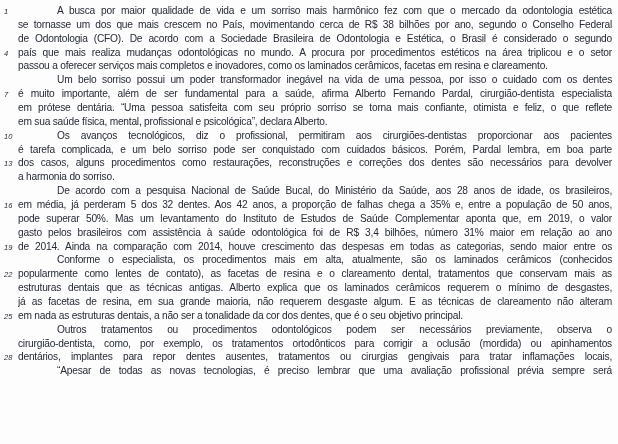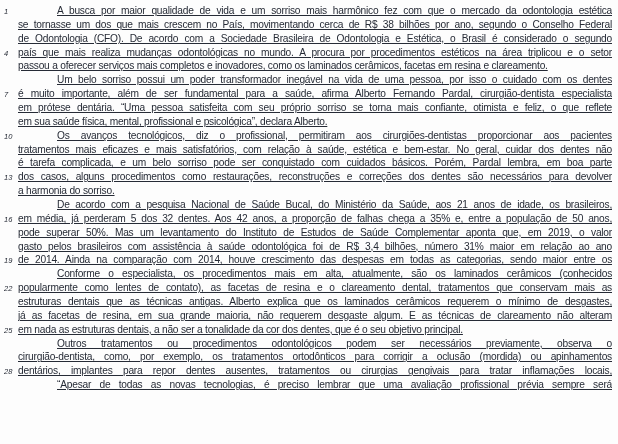--- a/index.html
+++ b/index.html
@@ -38,21 +38,20 @@
     flex: 1 1 auto;
     margin-right: 6px;
     font-size: 10.2px;
     letter-spacing: -0.22px;
     line-height: 13.87px;
     text-align: justify;
     text-align-last: justify;
     white-space: normal;
     overflow: hidden;
     height: 13.87px;
-    text-decoration: underline;
   }
   .line-text.indent {
     text-indent: 39px;
   }
   .line-text.para-end {
     text-align: left;
     text-align-last: left;
   }
 </style>
 </head>
@@ -94,37 +93,33 @@
     <div class="line-row">
     <span class="line-num"></span>
     <div class="line-text para-end">em sua saúde física, mental, profissional e psicológica”, declara Alberto.</div>
   </div>
     <div class="line-row">
     <span class="line-num">10</span>
     <div class="line-text indent">Os avanços tecnológicos, diz o profissional, permitiram aos cirurgiões-dentistas proporcionar aos pacientes</div>
   </div>
     <div class="line-row">
     <span class="line-num"></span>
-    <div class="line-text">tratamentos mais eficazes e mais satisfatórios, com relação à saúde, estética e bem-estar. No geral, cuidar dos dentes não</div>
-  </div>
-    <div class="line-row">
-    <span class="line-num"></span>
     <div class="line-text">é tarefa complicada, e um belo sorriso pode ser conquistado com cuidados básicos. Porém, Pardal lembra, em boa parte</div>
   </div>
     <div class="line-row">
     <span class="line-num">13</span>
     <div class="line-text">dos casos, alguns procedimentos como restaurações, reconstruções e correções dos dentes são necessários para devolver</div>
   </div>
     <div class="line-row">
     <span class="line-num"></span>
     <div class="line-text para-end">a harmonia do sorriso.</div>
   </div>
     <div class="line-row">
     <span class="line-num"></span>
-    <div class="line-text indent">De acordo com a pesquisa Nacional de Saúde Bucal, do Ministério da Saúde, aos 21 anos de idade, os brasileiros,</div>
+    <div class="line-text indent">De acordo com a pesquisa Nacional de Saúde Bucal, do Ministério da Saúde, aos 28 anos de idade, os brasileiros,</div>
   </div>
     <div class="line-row">
     <span class="line-num">16</span>
     <div class="line-text">em média, já perderam 5 dos 32 dentes. Aos 42 anos, a proporção de falhas chega a 35% e, entre a população de 50 anos,</div>
   </div>
     <div class="line-row">
     <span class="line-num"></span>
     <div class="line-text">pode superar 50%. Mas um levantamento do Instituto de Estudos de Saúde Complementar aponta que, em 2019, o valor</div>
   </div>
     <div class="line-row">

